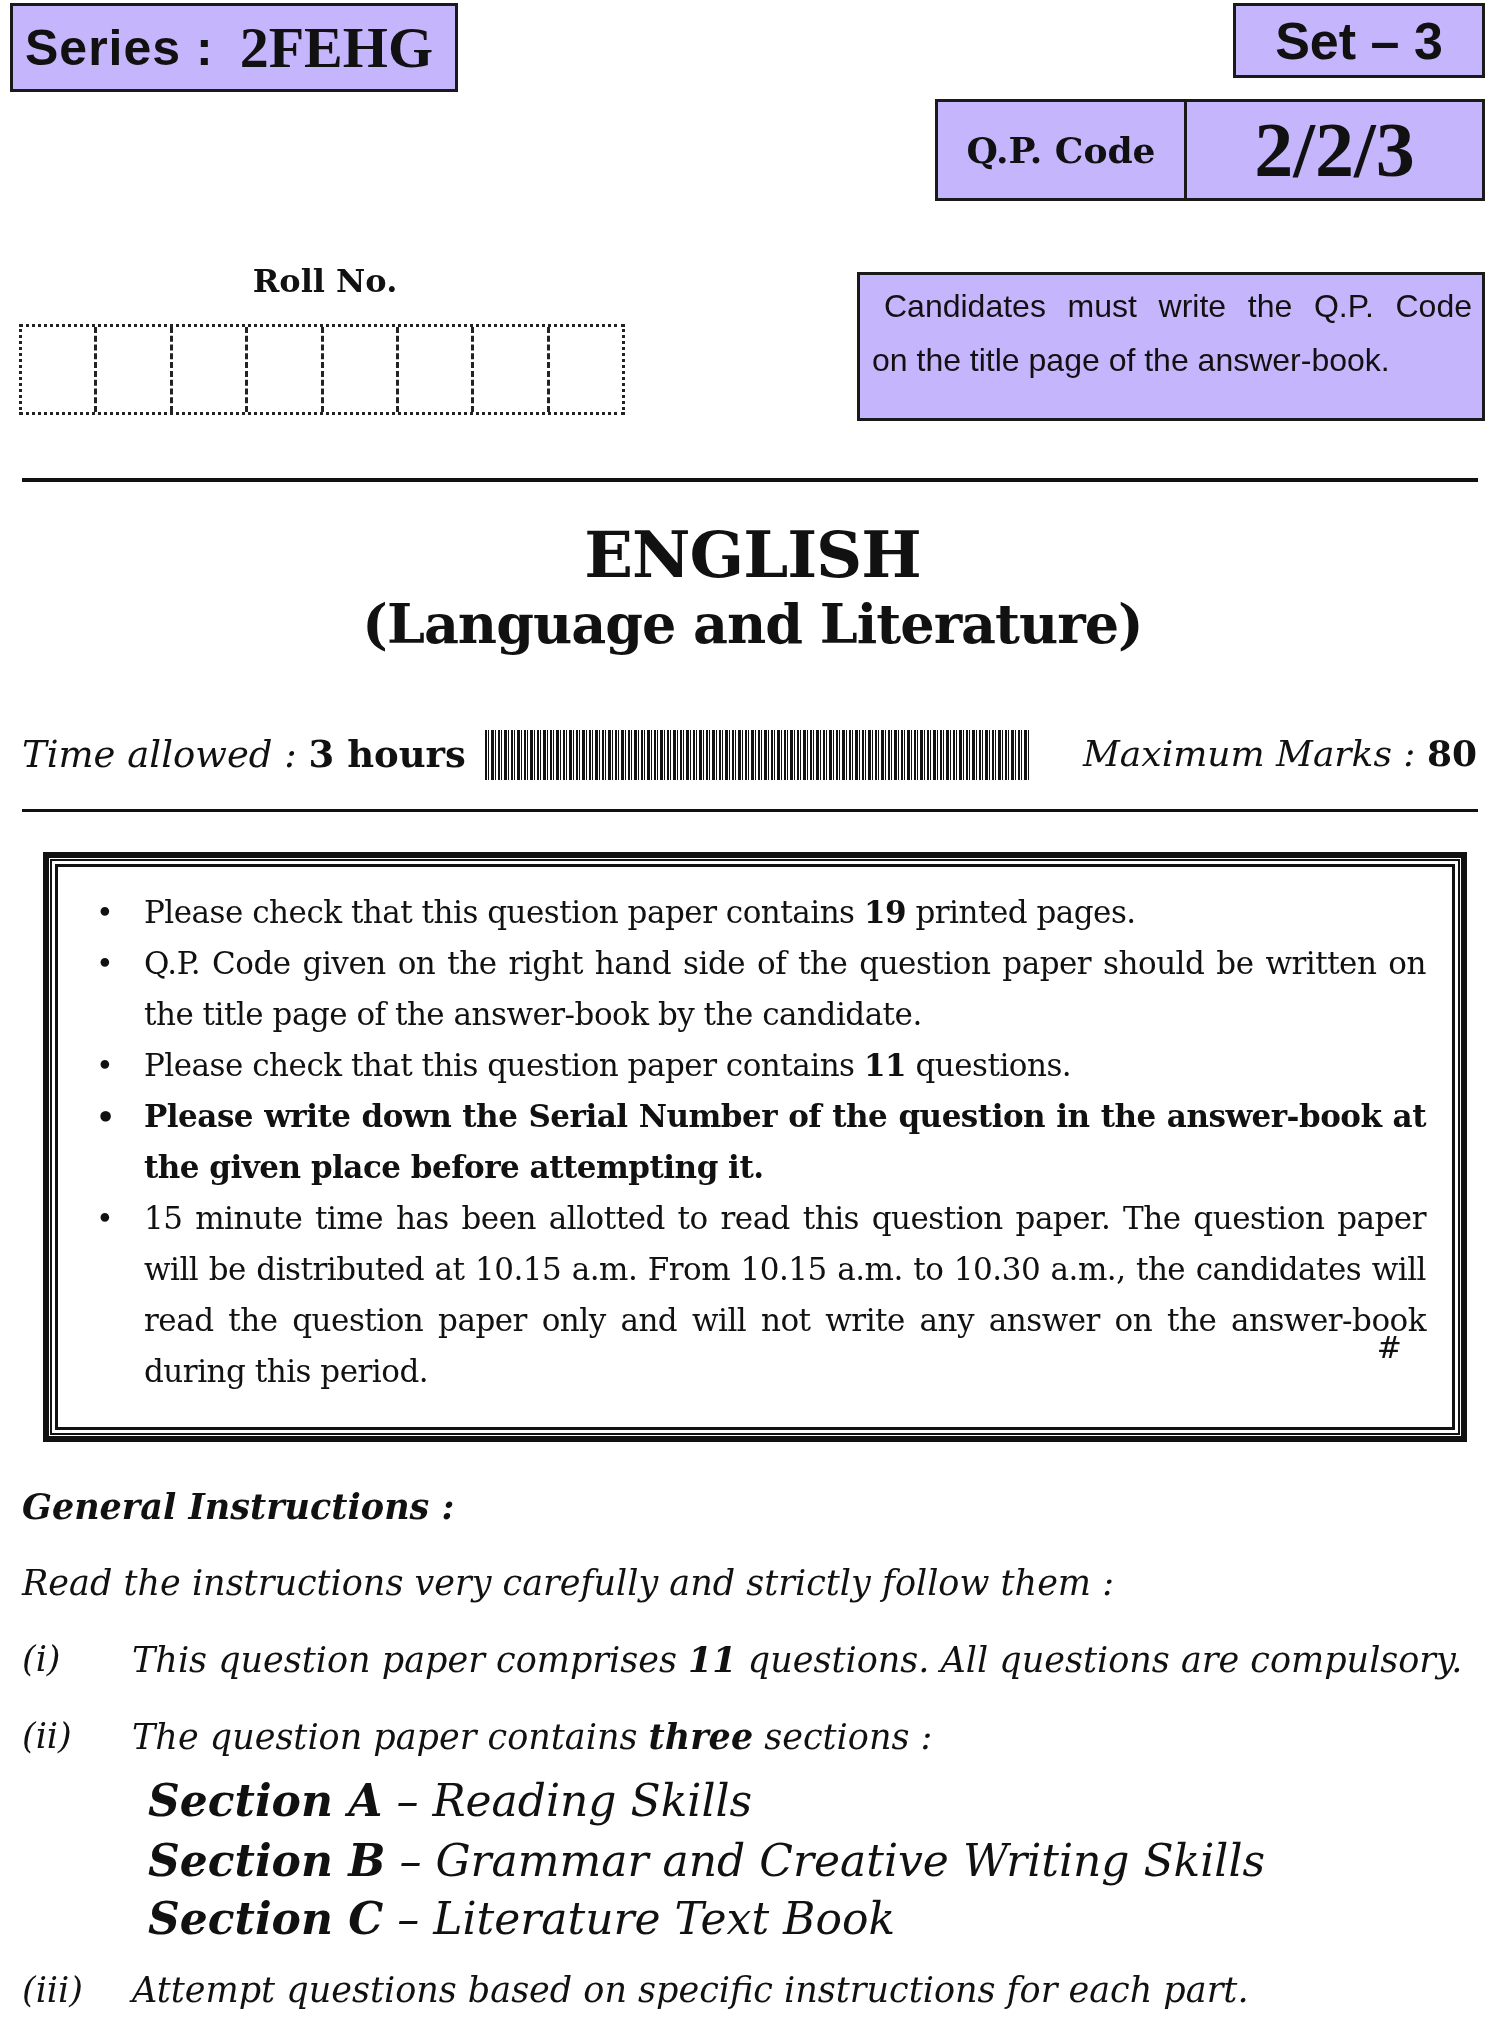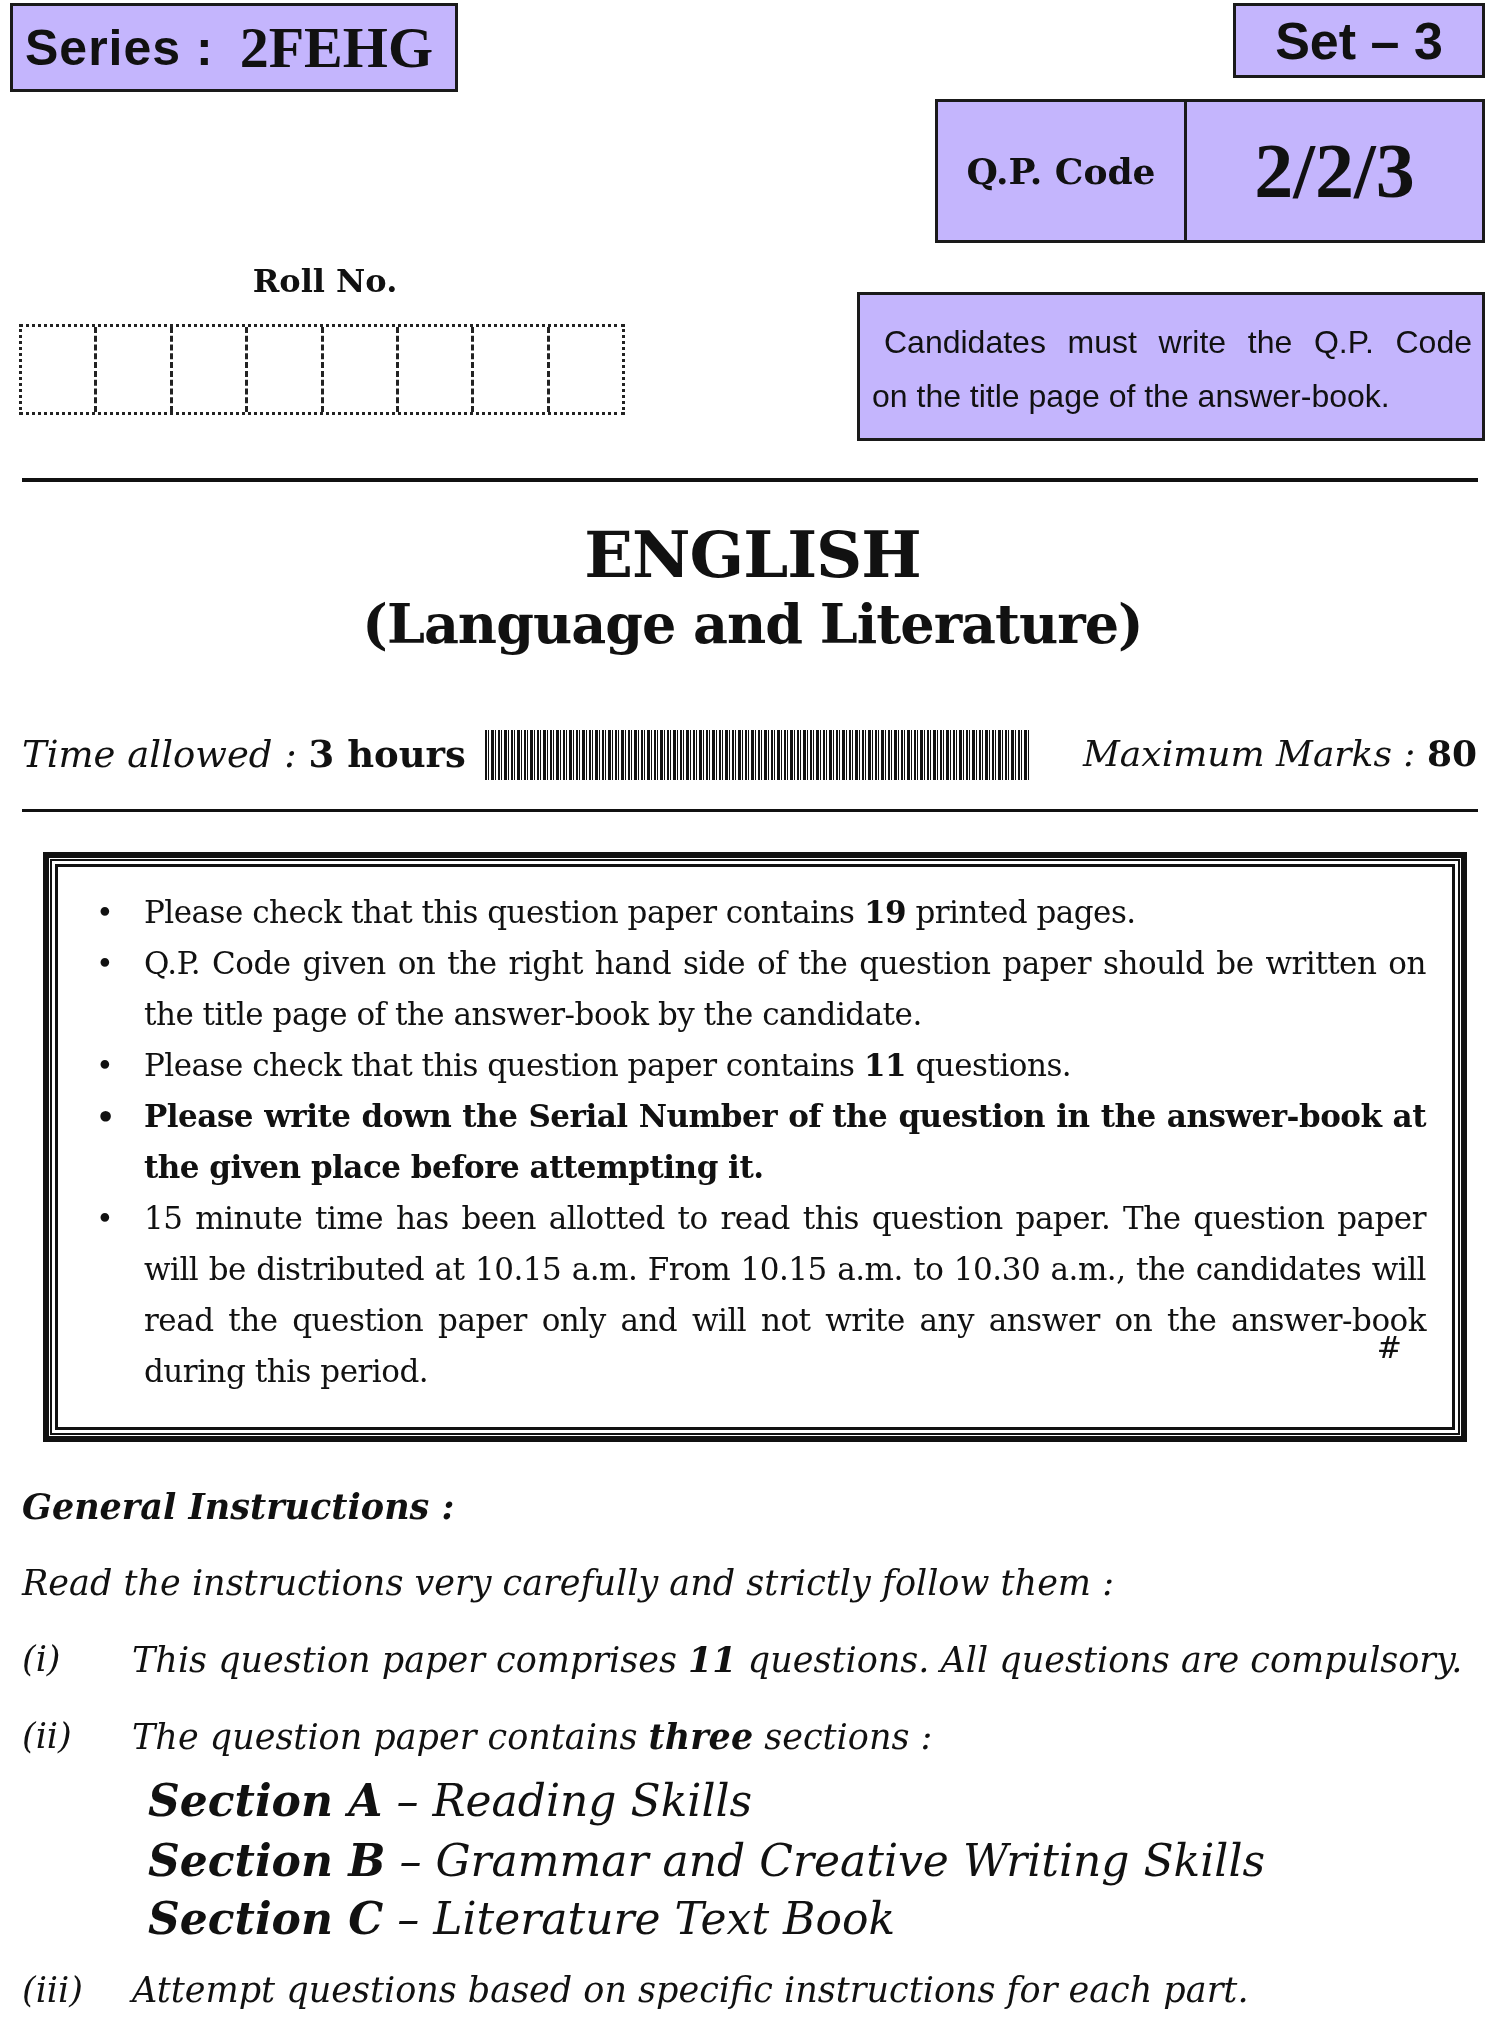--- a/index.html
+++ b/index.html
@@ -7,30 +7,30 @@
   .abs { position:absolute; }
   .box { position:absolute; border:3px solid #1a1a1a; box-sizing:border-box; background:#c4b5fd; }
 
   #series-box { left:10px; top:3px; width:448px; height:89px; display:flex; align-items:center; padding-left:12px; }
   #series-box .lbl { font-family:"Liberation Sans", sans-serif; font-weight:bold; font-size:50px; letter-spacing:1px; }
   #series-box .val { font-family:"Liberation Serif", serif; font-weight:bold; font-size:58px; margin-left:26px; }
 
   #set-box { left:1233px; top:3px; width:252px; height:75px; display:flex; align-items:center; justify-content:center; }
   #set-box span { font-family:"Liberation Sans", sans-serif; font-weight:bold; font-size:52px; }
 
-  #qp-box { left:935px; top:99px; width:550px; height:144px; display:flex; }
+  #qp-box { left:935px; top:99px; width:550px; height:102px; display:flex; }
   #qp-box .cell-l { width:246px; border-right:3px solid #1a1a1a; display:flex; align-items:center; justify-content:center; font-family:"DejaVu Serif", serif; font-weight:bold; font-size:36px; }
   #qp-box .cell-r { flex:1; display:flex; align-items:center; justify-content:center; font-family:"Liberation Serif", serif; font-weight:bold; font-size:78px; }
 
   #roll-label { left:200px; width:250px; top:262px; text-align:center; font-family:"DejaVu Serif", serif; font-weight:bold; font-size:32px; }
   #roll-boxes { left:19px; top:324px; width:606px; height:91px; display:flex; border:3px dotted #222; box-sizing:border-box; }
   #roll-boxes .cell { flex:1; border-right:3px dashed #222; }
   #roll-boxes .cell:last-child { border-right:none; }
 
-  #cand-box { left:857px; top:272px; width:628px; height:149px; padding:20px 10px 0 12px;margin-top:20px; }
+  #cand-box { left:857px; top:272px; width:628px; height:149px; padding:4px 10px 0 12px; }
   #cand-box p { margin:0; font-family:"Liberation Sans", sans-serif; font-size:32px; line-height:54px; }
   #cand-box .l1 { text-align:justify; text-align-last:justify; padding-left:12px; }
 
   .rule { position:absolute; left:22px; width:1456px; height:4px; background:#111; }
 
   #title { left:0; width:1505px; top:517px; text-align:center; font-family:"DejaVu Serif", serif; font-weight:bold; font-size:64px; letter-spacing:-1px; }
   #subtitle { left:0; width:1505px; top:592px; text-align:center; font-family:"DejaVu Serif", serif; font-weight:bold; font-size:54px; letter-spacing:-1px; }
 
   #time { left:22px; top:732px; font-family:"DejaVu Serif", serif; font-style:italic; font-size:37px; }
   #marks { right:28px; top:732px; font-family:"DejaVu Serif", serif; font-style:italic; font-size:36px; }

